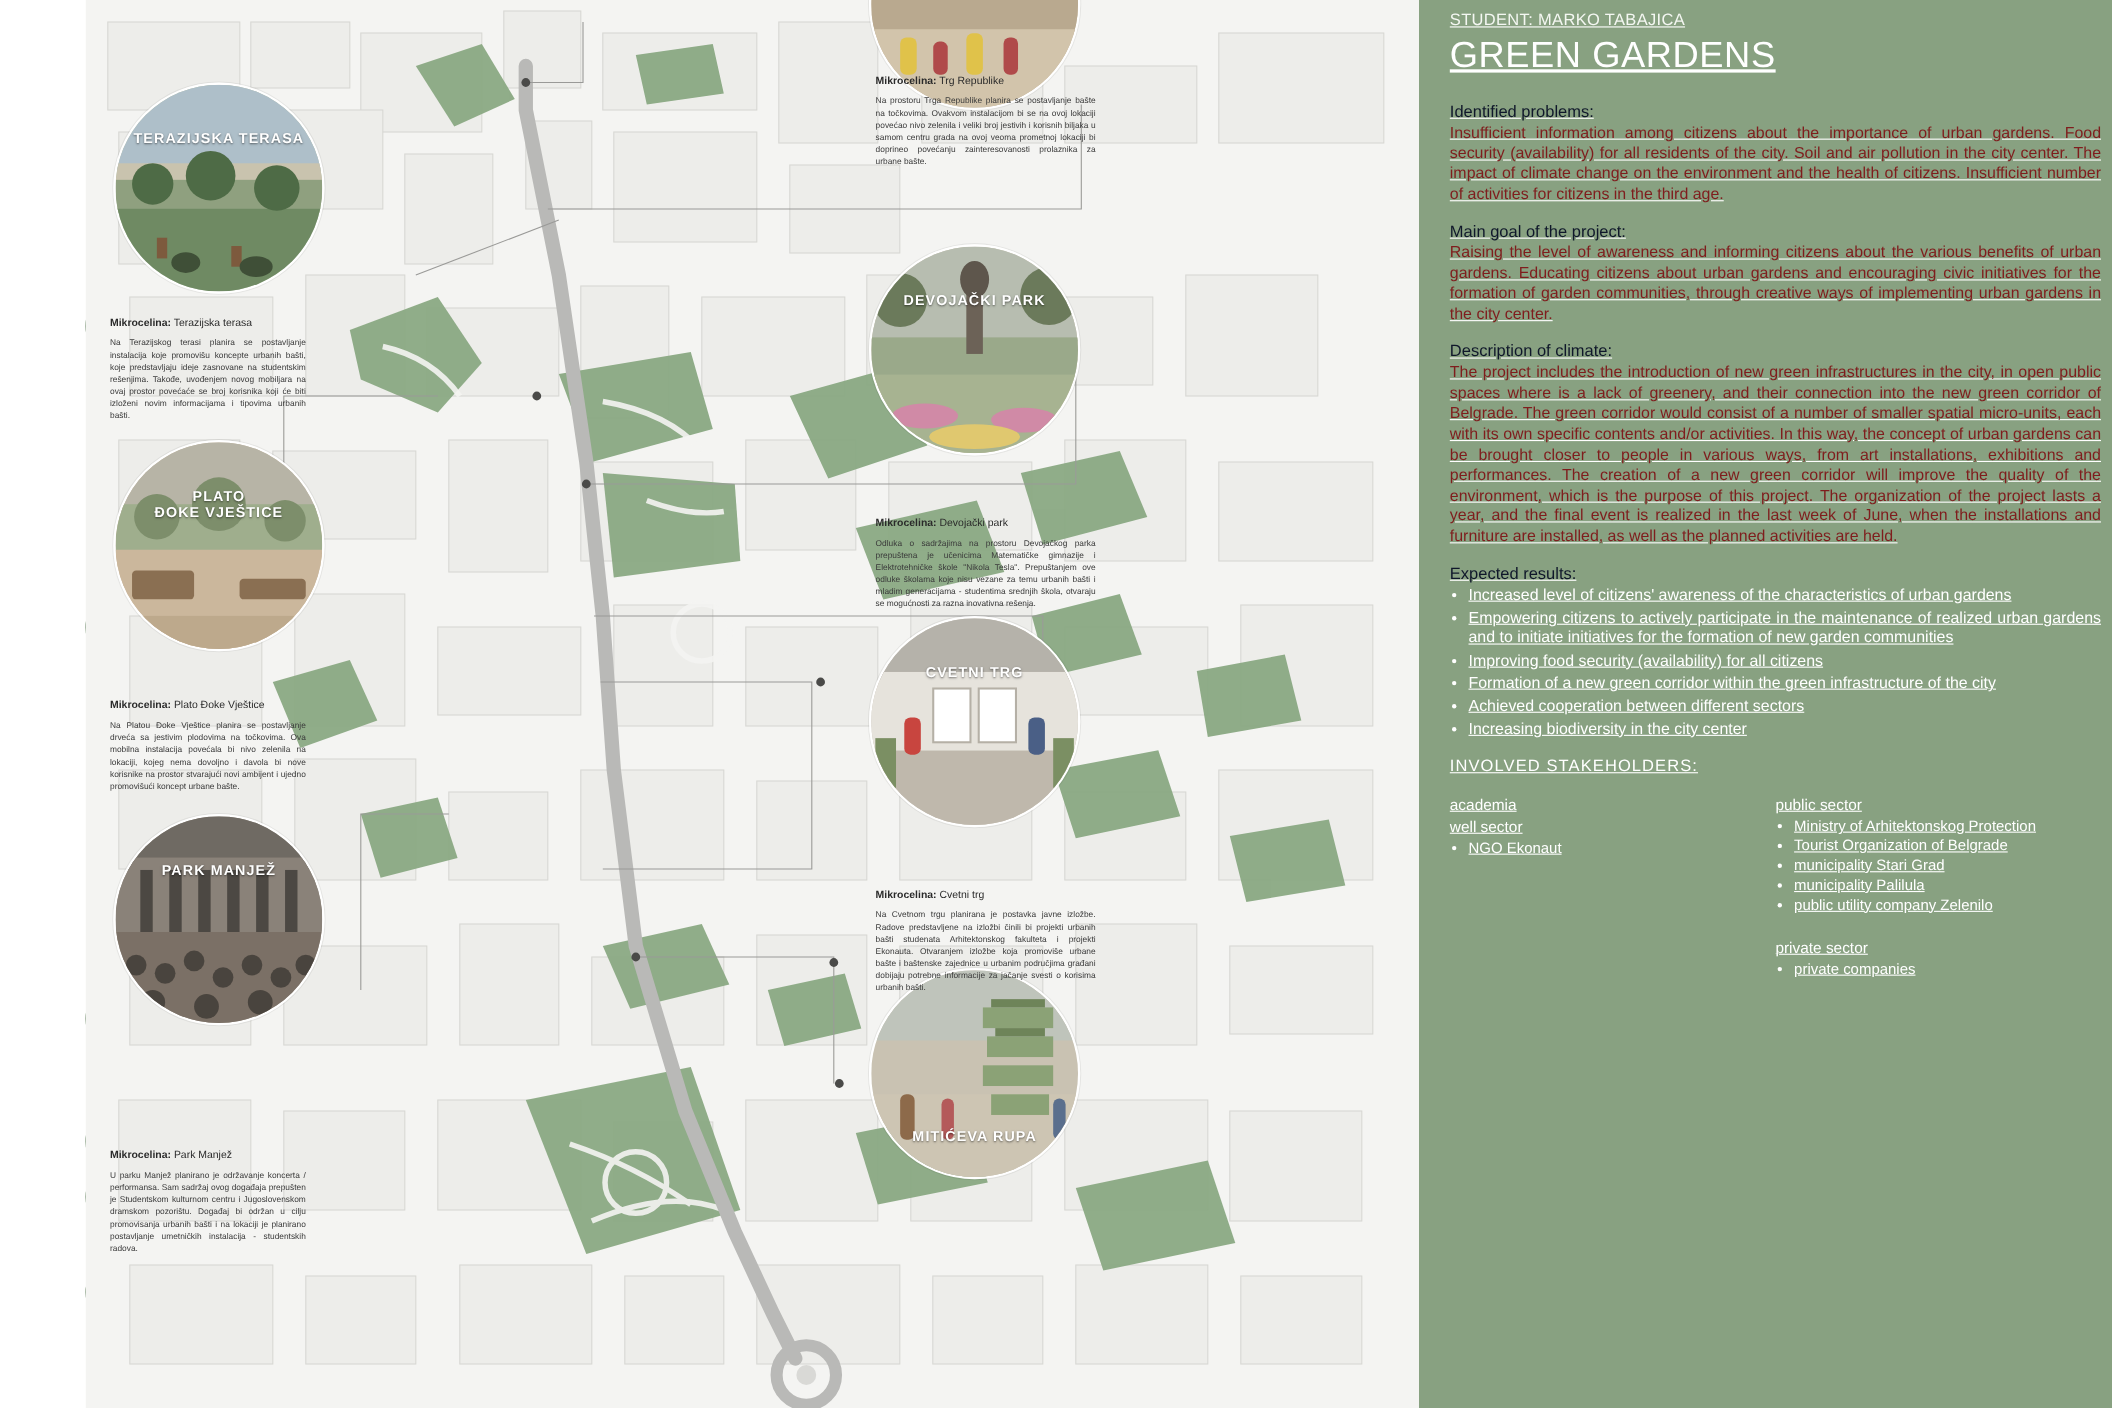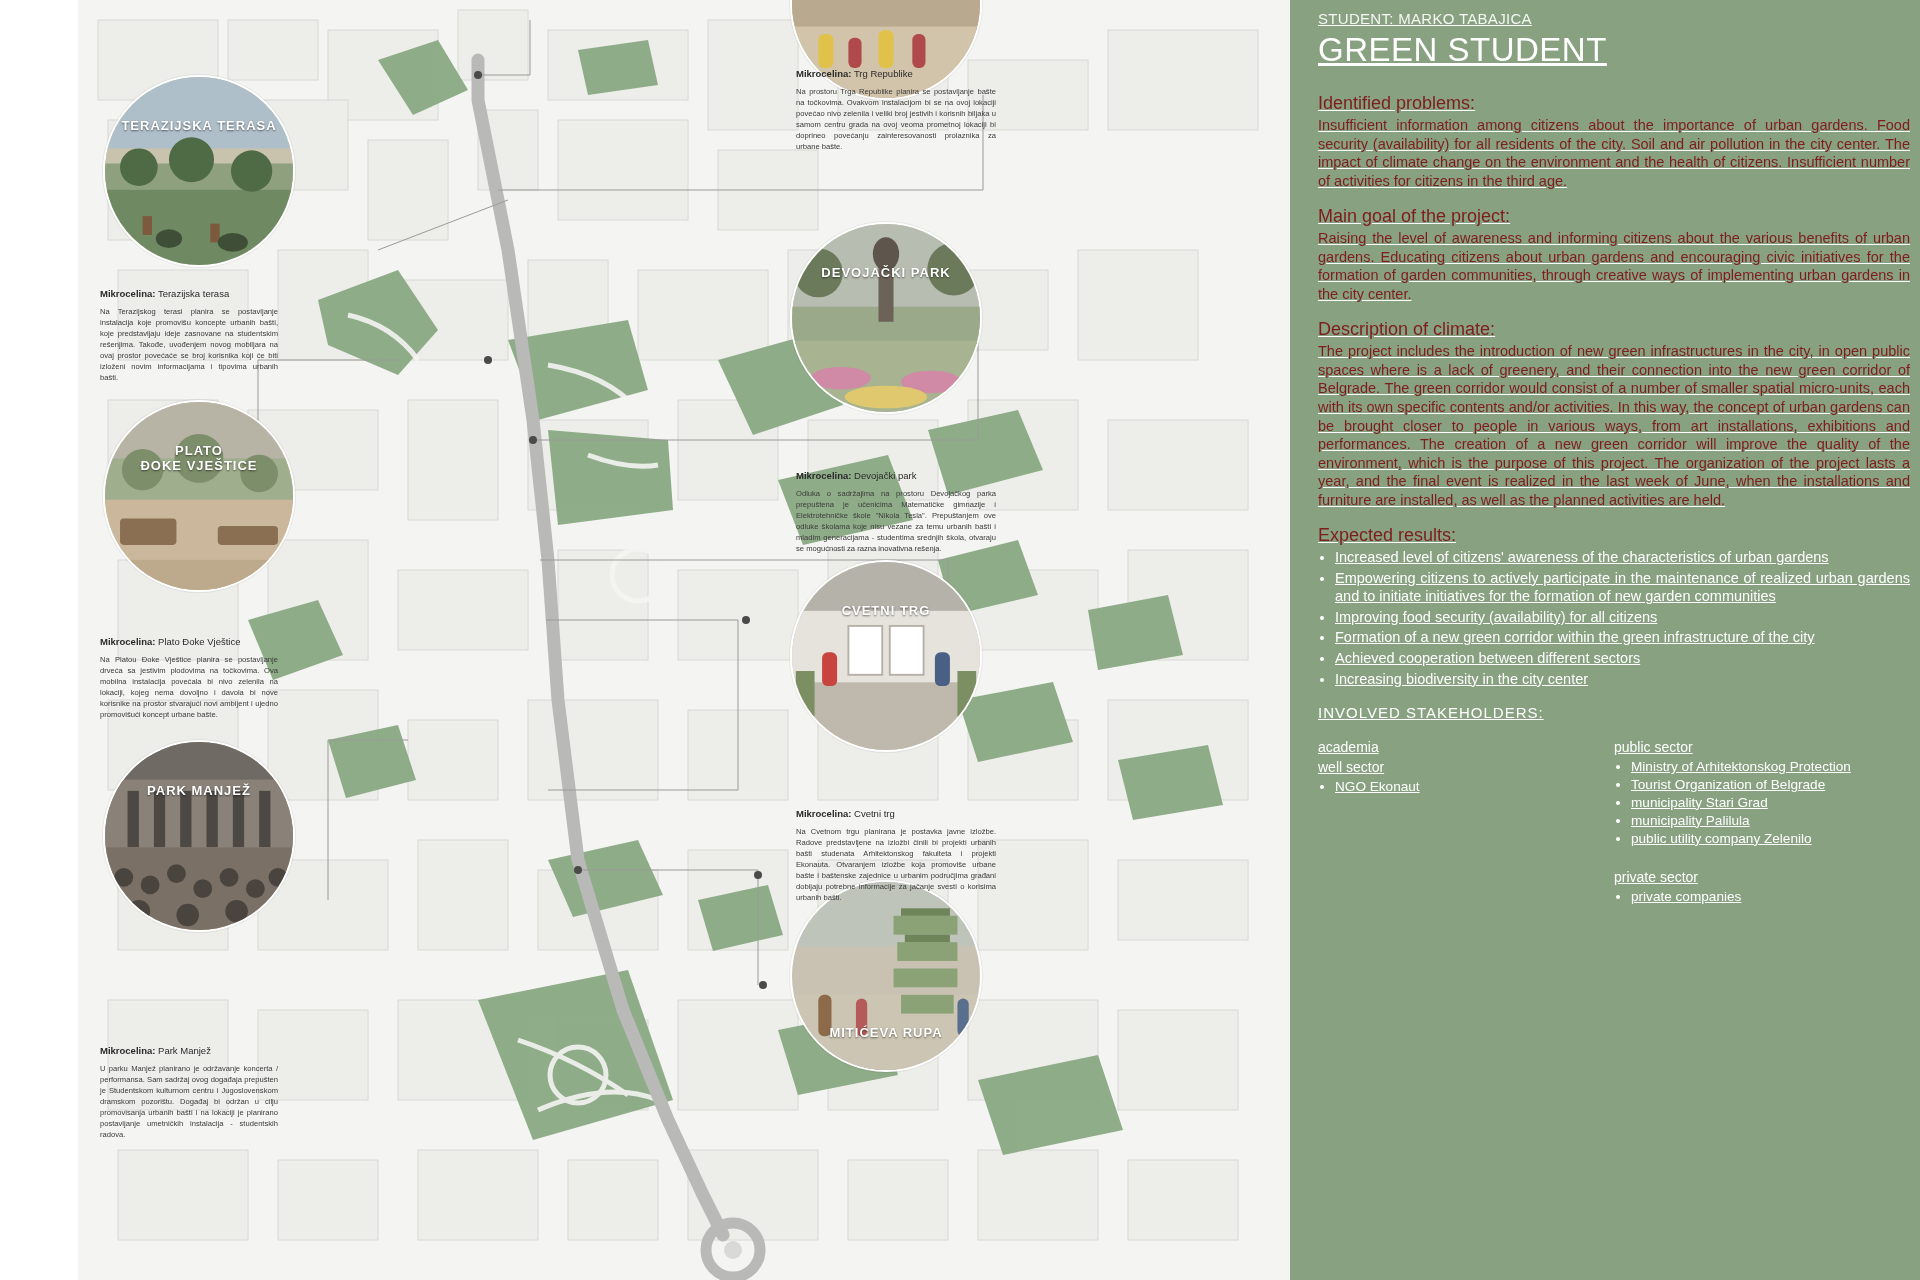--- a/index.html
+++ b/index.html
@@ -76,21 +76,21 @@
   
   #right-panel {
     position:absolute; left:1290px; top:0; width:646px; height:1280px;
     background:#88a181;
     color:#ffffff;
     padding:10px 26px 0 28px;
     text-decoration:underline;
   }
   #student-line { font-size:15px; letter-spacing:.3px; color:#f4f7f2; }
   #poster-title { font-size:33px; letter-spacing:.5px; margin:4px 0 24px 0; color:#ffffff; font-weight:400; }
-  .sec-head { font-size:18px; margin:0 0 2px 0; color:#7f1d1d; }
+  .sec-head { font-size:15px; margin:0 0 2px 0; color:#0f172a; }
   .sec-body { font-size:14.5px; line-height:1.28; text-align:justify; color:#7f1d1d; margin:0 0 16px 0; }
   ul.bullets { margin:0 0 16px 0; padding-left:17px; }
   ul.bullets li { font-size:14.5px; line-height:1.28; text-align:justify; margin-bottom:2px; }
   #stake-head { font-size:15px; letter-spacing:1px; margin:6px 0 18px 0; }
   .stake-grid { display:flex; gap:24px; }
   .stake-col { width:272px; }
   .stake-sub { font-size:14px; margin-bottom:4px; }
   .stake-col ul { margin:0 0 22px 0; padding-left:17px; }
   .stake-col ul li { font-size:13.6px; line-height:1.24; margin-bottom:1px; }
 </style>
@@ -462,21 +462,21 @@
         <b>Mikrocelina:</b>
         <span>Cvetni trg</span>
       </div>
       <div class="micro-body">Na Cvetnom trgu planirana je postavka javne izložbe. Radove predstavljene na izložbi činili bi projekti urbanih bašti studenata Arhitektonskog fakulteta i projekti Ekonauta. Otvaranjem izložbe koja promoviše urbane bašte i baštenske zajednice u urbanim područjima građani dobijaju potrebne informacije za jačanje svesti o korisima urbanih bašti.</div>
     </div>
 
   </div>
 
   <div id="right-panel">
     <div id="student-line">STUDENT: MARKO TABAJICA</div>
-    <h1 id="poster-title">GREEN STUDENT</h1>
+    <h1 id="poster-title">GREEN GARDENS</h1>
 
     <div class="sec-head">Identified problems:</div>
     <p class="sec-body">Insufficient information among citizens about the importance of urban gardens. Food security (availability) for all residents of the city. Soil and air pollution in the city center. The impact of climate change on the environment and the health of citizens. Insufficient number of activities for citizens in the third age.</p>
 
     <div class="sec-head">Main goal of the project:</div>
     <p class="sec-body">Raising the level of awareness and informing citizens about the various benefits of urban gardens. Educating citizens about urban gardens and encouraging civic initiatives for the formation of garden communities, through creative ways of implementing urban gardens in the city center.</p>
 
     <div class="sec-head">Description of climate:</div>
     <p class="sec-body">The project includes the introduction of new green infrastructures in the city, in open public spaces where is a lack of greenery, and their connection into the new green corridor of Belgrade. The green corridor would consist of a number of smaller spatial micro-units, each with its own specific contents and/or activities. In this way, the concept of urban gardens can be brought closer to people in various ways, from art installations, exhibitions and performances. The creation of a new green corridor will improve the quality of the environment, which is the purpose of this project. The organization of the project lasts a year, and the final event is realized in the last week of June, when the installations and furniture are installed, as well as the planned activities are held.</p>
 

